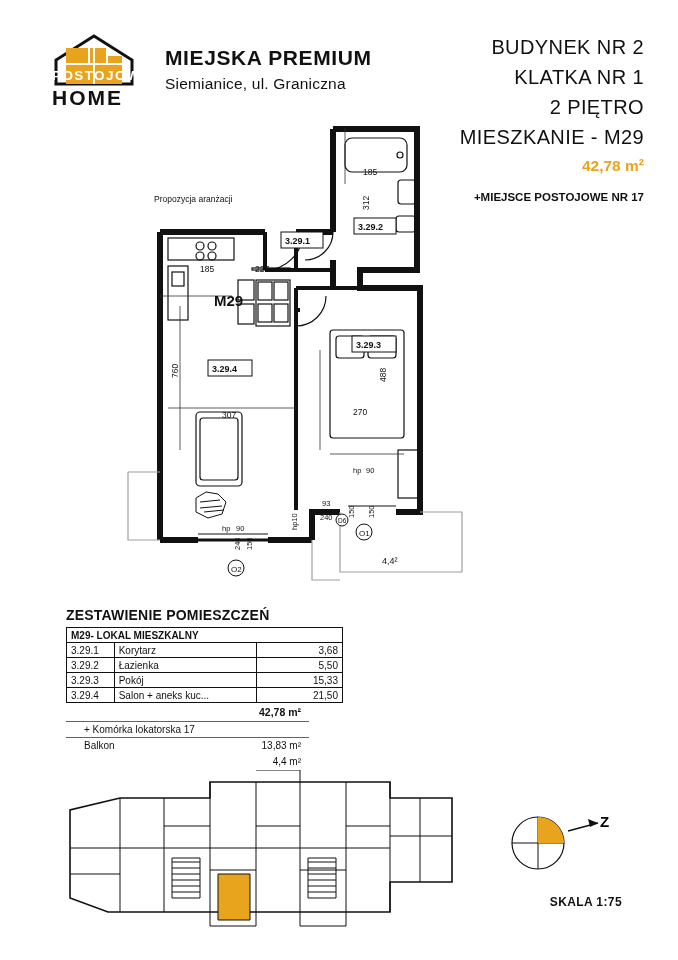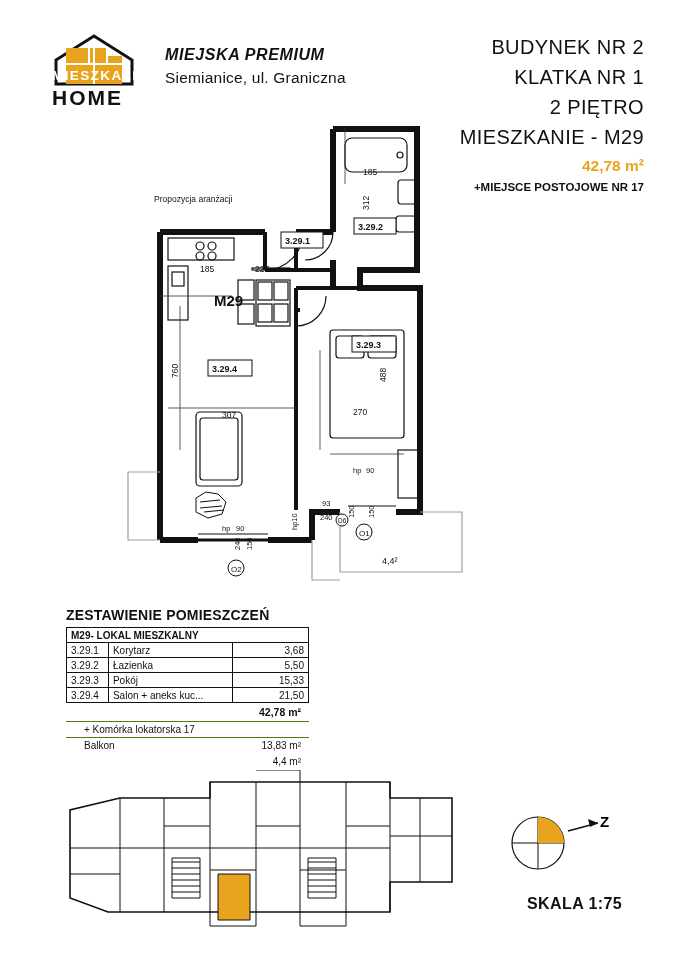--- a/index.html
+++ b/index.html
@@ -43,39 +43,39 @@
   .logo-text .ex {
     position: absolute; left: 0; top: -18px;
     font-size: 13.5px; letter-spacing: 1.4px;
     color: #ffffff;
   }
   .brand {
     position: absolute;
     left: 165px; top: 22px;
   }
   .brand .b1 {
-    font-size: 16px; font-weight: bold; letter-spacing: .6px; font-style: italic;
+    font-size: 21px; font-weight: bold; letter-spacing: .6px;
   }
   .brand .b2 {
     font-size: 15.5px; margin-top: 5px; letter-spacing: .2px;
   }
   .head-right {
     position: absolute;
     right: 34px; top: 8px;
     text-align: right;
   }
   .head-right div { line-height: 1.5; }
   .hr1, .hr2, .hr3, .hr4 {
     font-size: 20px; font-weight: normal; letter-spacing: .4px;
   }
   .hr-area {
     font-size: 15.5px; font-weight: bold; color: #e8a41c; margin-top: 2px;
   }
   .hr-park {
-    font-size: 11.5px; font-weight: bold; margin-top: 2px;
+    font-size: 11.5px; font-weight: bold; margin-top: 12px;
   }
 
   
   .plan {
     position: absolute;
     left: 0; top: 120px;
     width: 678px; height: 480px;
   }
   .plan svg { display: block; }
 
@@ -84,21 +84,21 @@
     position: absolute;
     left: 66px; top: 607px;
     width: 340px;
   }
   .tbl-title {
     font-size: 14px; font-weight: bold; letter-spacing: .2px;
     margin-bottom: 4px;
   }
   table.rooms {
     border-collapse: collapse;
-    width: 243px;
+    width: 277px;
     font-size: 10px;
   }
   table.rooms td {
     border: 1px solid #111;
     padding: 1px 4px;
     height: 15px;
   }
   table.rooms tr.hdr td {
     font-weight: bold;
     font-size: 10px;
@@ -160,42 +160,42 @@
 
   
   .compass {
     position: absolute;
     right: 62px; top: 805px;
     width: 110px; height: 70px;
   }
   .scale {
     position: absolute;
     right: 56px; top: 895px;
-    font-size: 16px; font-weight: bold; letter-spacing: .4px;
+    font-size: 12px; font-weight: bold; letter-spacing: .4px;
   }
 </style>
 </head>
 <body>
 
 <div class="page">
 
   <div class="header">
 
     <div class="logo-wrap">
       <svg class="logo-mark" viewBox="0 0 84 52">
         <polygon points="42,2 80,26 80,50 4,50 4,26" fill="none" stroke="#111" stroke-width="3"></polygon>
         <rect x="14" y="30" width="56" height="20" fill="#e8a41c"></rect>
         <rect x="14" y="14" width="22" height="16" fill="#e8a41c"></rect>
         <rect x="38" y="14" width="16" height="16" fill="#e8a41c"></rect>
         <rect x="56" y="22" width="14" height="8" fill="#e8a41c"></rect>
         <line x1="42" y1="14" x2="42" y2="50" stroke="#fff" stroke-width="2"></line>
         <line x1="14" y1="30" x2="70" y2="30" stroke="#fff" stroke-width="2"></line>
       </svg>
       <div class="logo-text">
-        <span class="ex">MIESZKALNY</span>
+        <span class="ex">POSTOJOWE</span>
         <span>HOME</span>
       </div>
     </div>
 
     <div class="brand">
       <div class="b1">MIEJSKA PREMIUM</div>
       <div class="b2">Siemianice, ul. Graniczna</div>
     </div>
 
     <div class="head-right">

